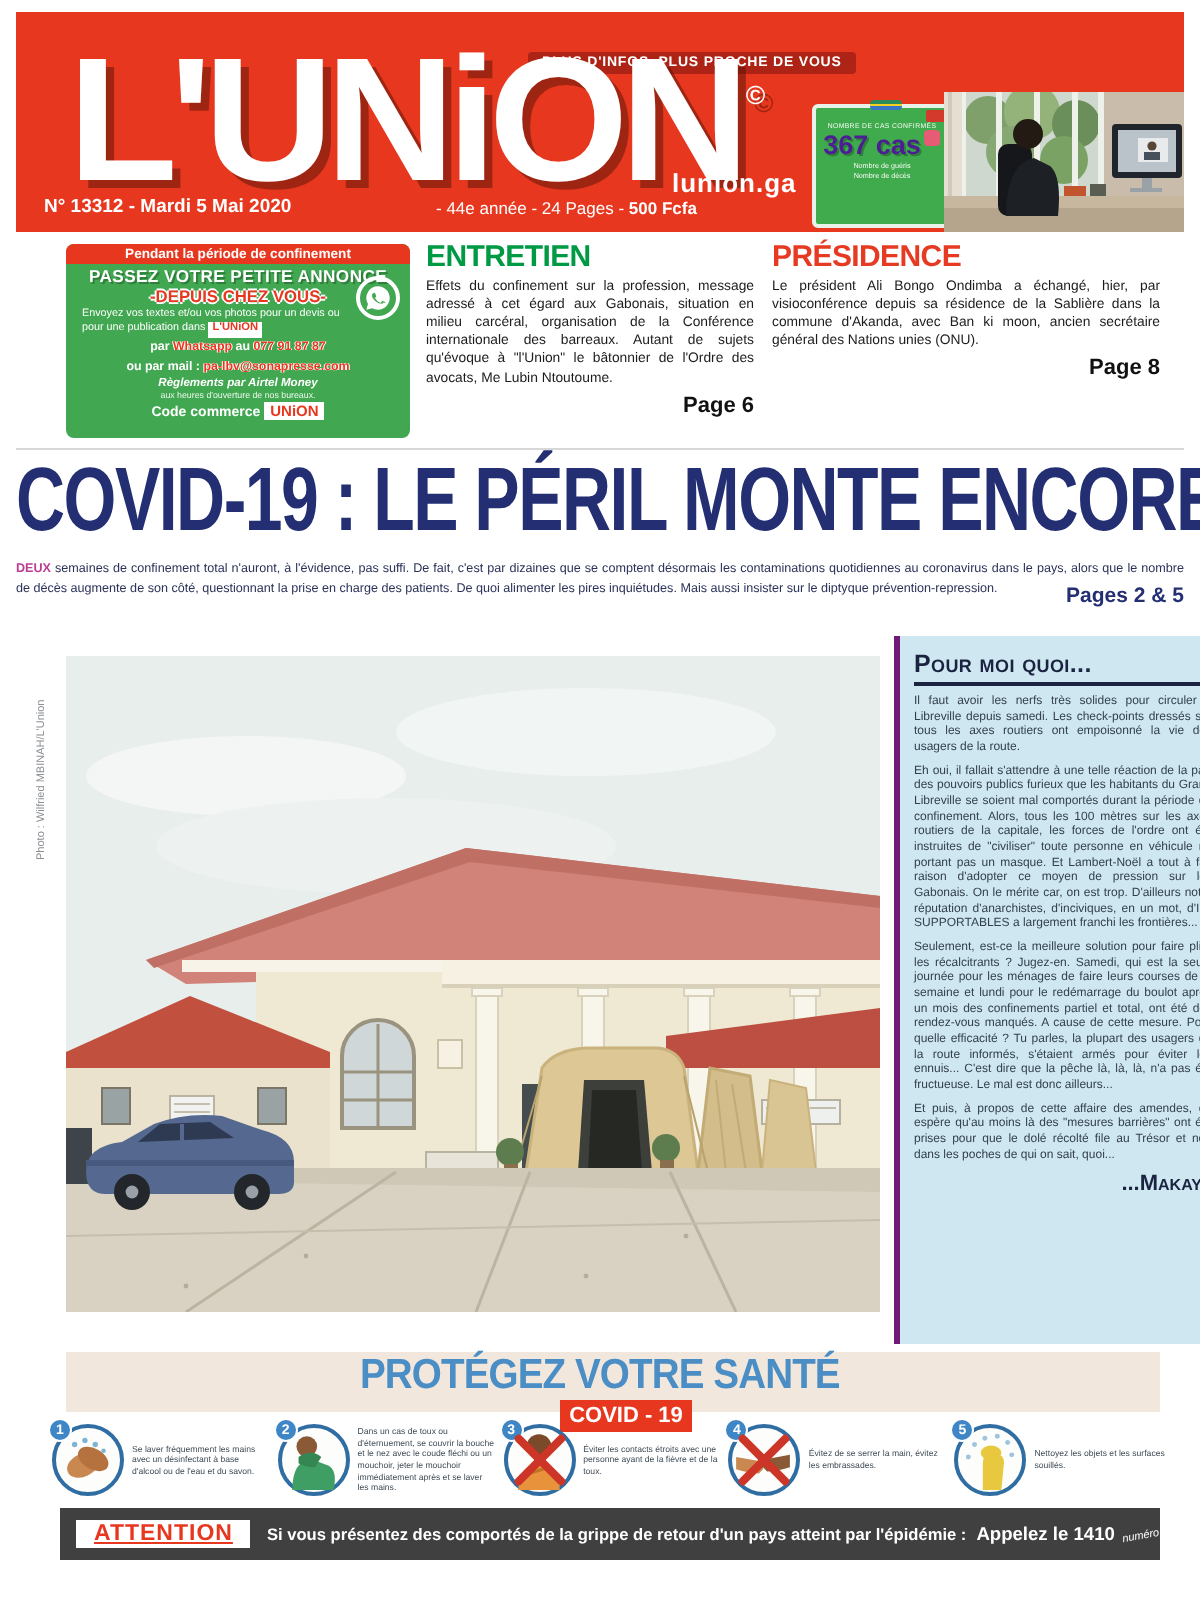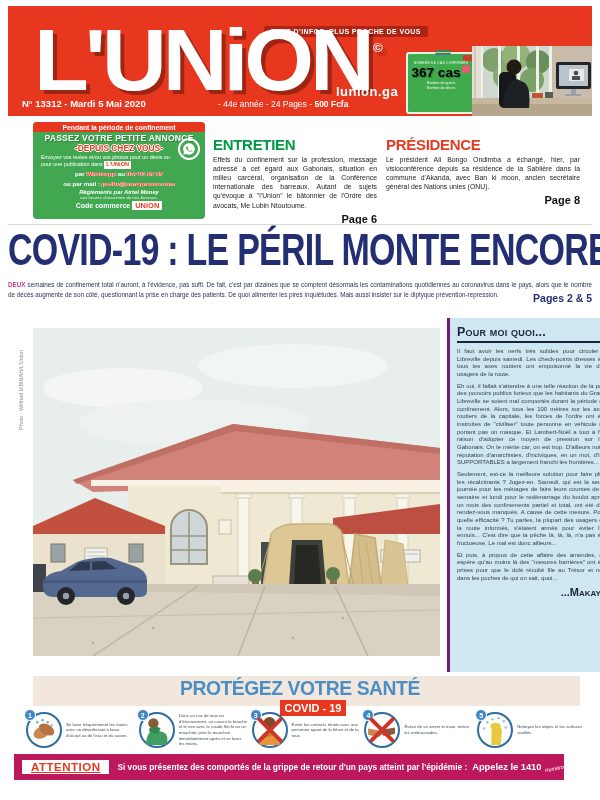--- a/index.html
+++ b/index.html
@@ -15,21 +15,21 @@
   .edition { position:absolute; left:210px; bottom:7px; color:#fff; font-size:8.5px; }
   .edition b { font-weight:bold; }
   .website { position:absolute; left:328px; bottom:17px; color:#fff; font-size:13px; font-weight:bold; letter-spacing:.5px; }
 
   
   .covid-card { position:absolute; left:398px; top:46px; width:70px; height:62px; background:#3fab4c; border:2px solid #e9f2e9; border-radius:3px; padding:7px 3px 2px; text-align:center; color:#fff; }
   .flag-pill { position:absolute; top:-4px; left:27px; width:16px; height:5px; border-radius:2px; overflow:hidden; display:flex; flex-direction:column; }
   .flag-pill i { flex:1; } .fg{background:#2e8b57;} .fy{background:#f5d020;} .fb{background:#3a75c4;}
   .corner-tag { position:absolute; top:1px; right:1px; width:10px; height:6px; background:#d33a2c; border-radius:1px; }
   .cc-heading { font-size:3.4px; letter-spacing:.2px; line-height:1.3; opacity:.95; }
-  .cc-count { font-size:13.5px; font-weight:bold; color:#000000; line-height:1.15; text-shadow:1px 1px 0 rgba(0,0,0,.25); }
+  .cc-count { font-size:13.5px; font-weight:bold; color:#4c1d95; line-height:1.15; text-shadow:1px 1px 0 rgba(0,0,0,.25); }
   .cc-delta { display:inline-block; width:8px; height:8px; background:#e65c74; border-radius:2px; vertical-align:4px; margin-left:2px; }
   .cc-note { font-size:3.6px; line-height:1.5; opacity:.95; }
 
   .president-photo { position:absolute; right:0; top:40px; width:120px; height:70px; overflow:hidden; }
 
   
   .teaser-row { position:absolute; left:0; top:120px; width:600px; height:102px; }
   .ad-box { position:absolute; left:33px; top:2px; width:172px; height:97px; background:#41a751; border-radius:4px; overflow:hidden; text-align:center; color:#fff; }
   .ad-strip { background:#e8371f; color:#fff; font-size:6.8px; font-weight:bold; padding:1.5px 0; }
   .ad-line1 { font-size:8.6px; font-weight:bold; margin-top:1px; letter-spacing:.2px; text-shadow:1px 1px 0 rgba(0,0,0,.25); }
@@ -38,21 +38,21 @@
   .ad-brand { display:inline-block; background:#fff; color:#e8371f; font-weight:bold; font-size:5.6px; padding:0 2px; }
   .ad-contact { font-size:6.2px; font-weight:bold; line-height:1.45; margin-top:1px; }
   .ad-contact .hot { color:#e8371f; text-shadow:-.5px 0 0 #fff,.5px 0 0 #fff; }
   .ad-pay { font-size:5.8px; font-style:italic; font-weight:bold; }
   .ad-hours { font-size:4.4px; opacity:.9; }
   .ad-code { font-size:7px; font-weight:bold; margin-top:1px; }
   .ad-code .badge { display:inline-block; background:#fff; color:#e8371f; padding:0 3px; font-size:7.5px; }
   .wa-icon { position:absolute; right:5px; top:16px; width:22px; height:22px; border:2px solid #fff; border-radius:50%; }
   .wa-icon svg { position:absolute; left:2px; top:2px; }
 
-  .teaser { position:absolute; top:16px; }
+  .teaser { position:absolute; top:0; }
   .teaser h2 { font-size:15px; font-weight:bold; letter-spacing:-.3px; margin-bottom:2px; }
   .teaser p { font-size:6.9px; line-height:1.32; color:#1c1c1c; text-align:justify; }
   .teaser .pageref { display:block; text-align:right; font-size:11px; font-weight:bold; color:#111; margin-top:3px; }
   .entretien { left:213px; width:164px; } .entretien h2 { color:#009a44; }
   .presidence { left:386px; width:194px; } .presidence h2 { color:#e63a22; }
 
   
   .headline-wrap { position:absolute; left:8px; top:224px; width:584px; border-top:1px solid #d8d8d8; padding-top:2px; }
   .headline { font-size:45px; line-height:1.02; font-weight:bold; color:#232f72; letter-spacing:-1px; white-space:nowrap; transform:scaleX(.755); transform-origin:left center; }
   .lead { position:absolute; left:8px; top:280px; width:584px; font-size:6.3px; line-height:1.55; color:#2a3258; text-align:justify; }
@@ -77,21 +77,21 @@
 
   
   .gestures { position:absolute; left:26px; top:710px; width:564px; height:40px; display:flex; }
   .gesture { flex:1; display:flex; align-items:center; }
   .g-circle { position:relative; flex:none; width:36px; height:36px; border:2.5px solid #2f6da3; border-radius:50%; background:#fdfdfb; }
   .g-num { position:absolute; left:-4px; top:-5px; width:12px; height:12px; background:#3e86c6; border:1.5px solid #fff; border-radius:50%; color:#fff; font-size:7px; font-weight:bold; text-align:center; line-height:12px; }
   .g-x { position:absolute; left:0; top:0; width:100%; height:100%; }
   .g-caption { font-size:4.3px; line-height:1.3; color:#3f4c57; padding:0 4px 0 4px; }
 
   
-  .attention { position:absolute; left:14px; top:754px; width:550px; height:26px; background:#be185d; display:flex; align-items:center; padding:0 8px; }
+  .attention { position:absolute; left:30px; top:754px; width:550px; height:26px; background:#404040; display:flex; align-items:center; padding:0 8px; }
   .att-label { background:#fff; color:#e8371f; font-size:11.5px; font-weight:bold; text-decoration:underline; padding:1px 9px; letter-spacing:.5px; }
   .att-text { color:#fff; font-size:8.3px; font-weight:bold; margin-left:8px; white-space:nowrap; }
   .att-call { color:#fff; font-size:9.3px; font-weight:bold; margin-left:5px; white-space:nowrap; }
   .att-note { color:#fff; font-size:5.5px; font-style:italic; margin-left:4px; transform:rotate(-10deg); white-space:nowrap; }
 </style>
 </head>
 <body>
 
 <div class="page">
 

